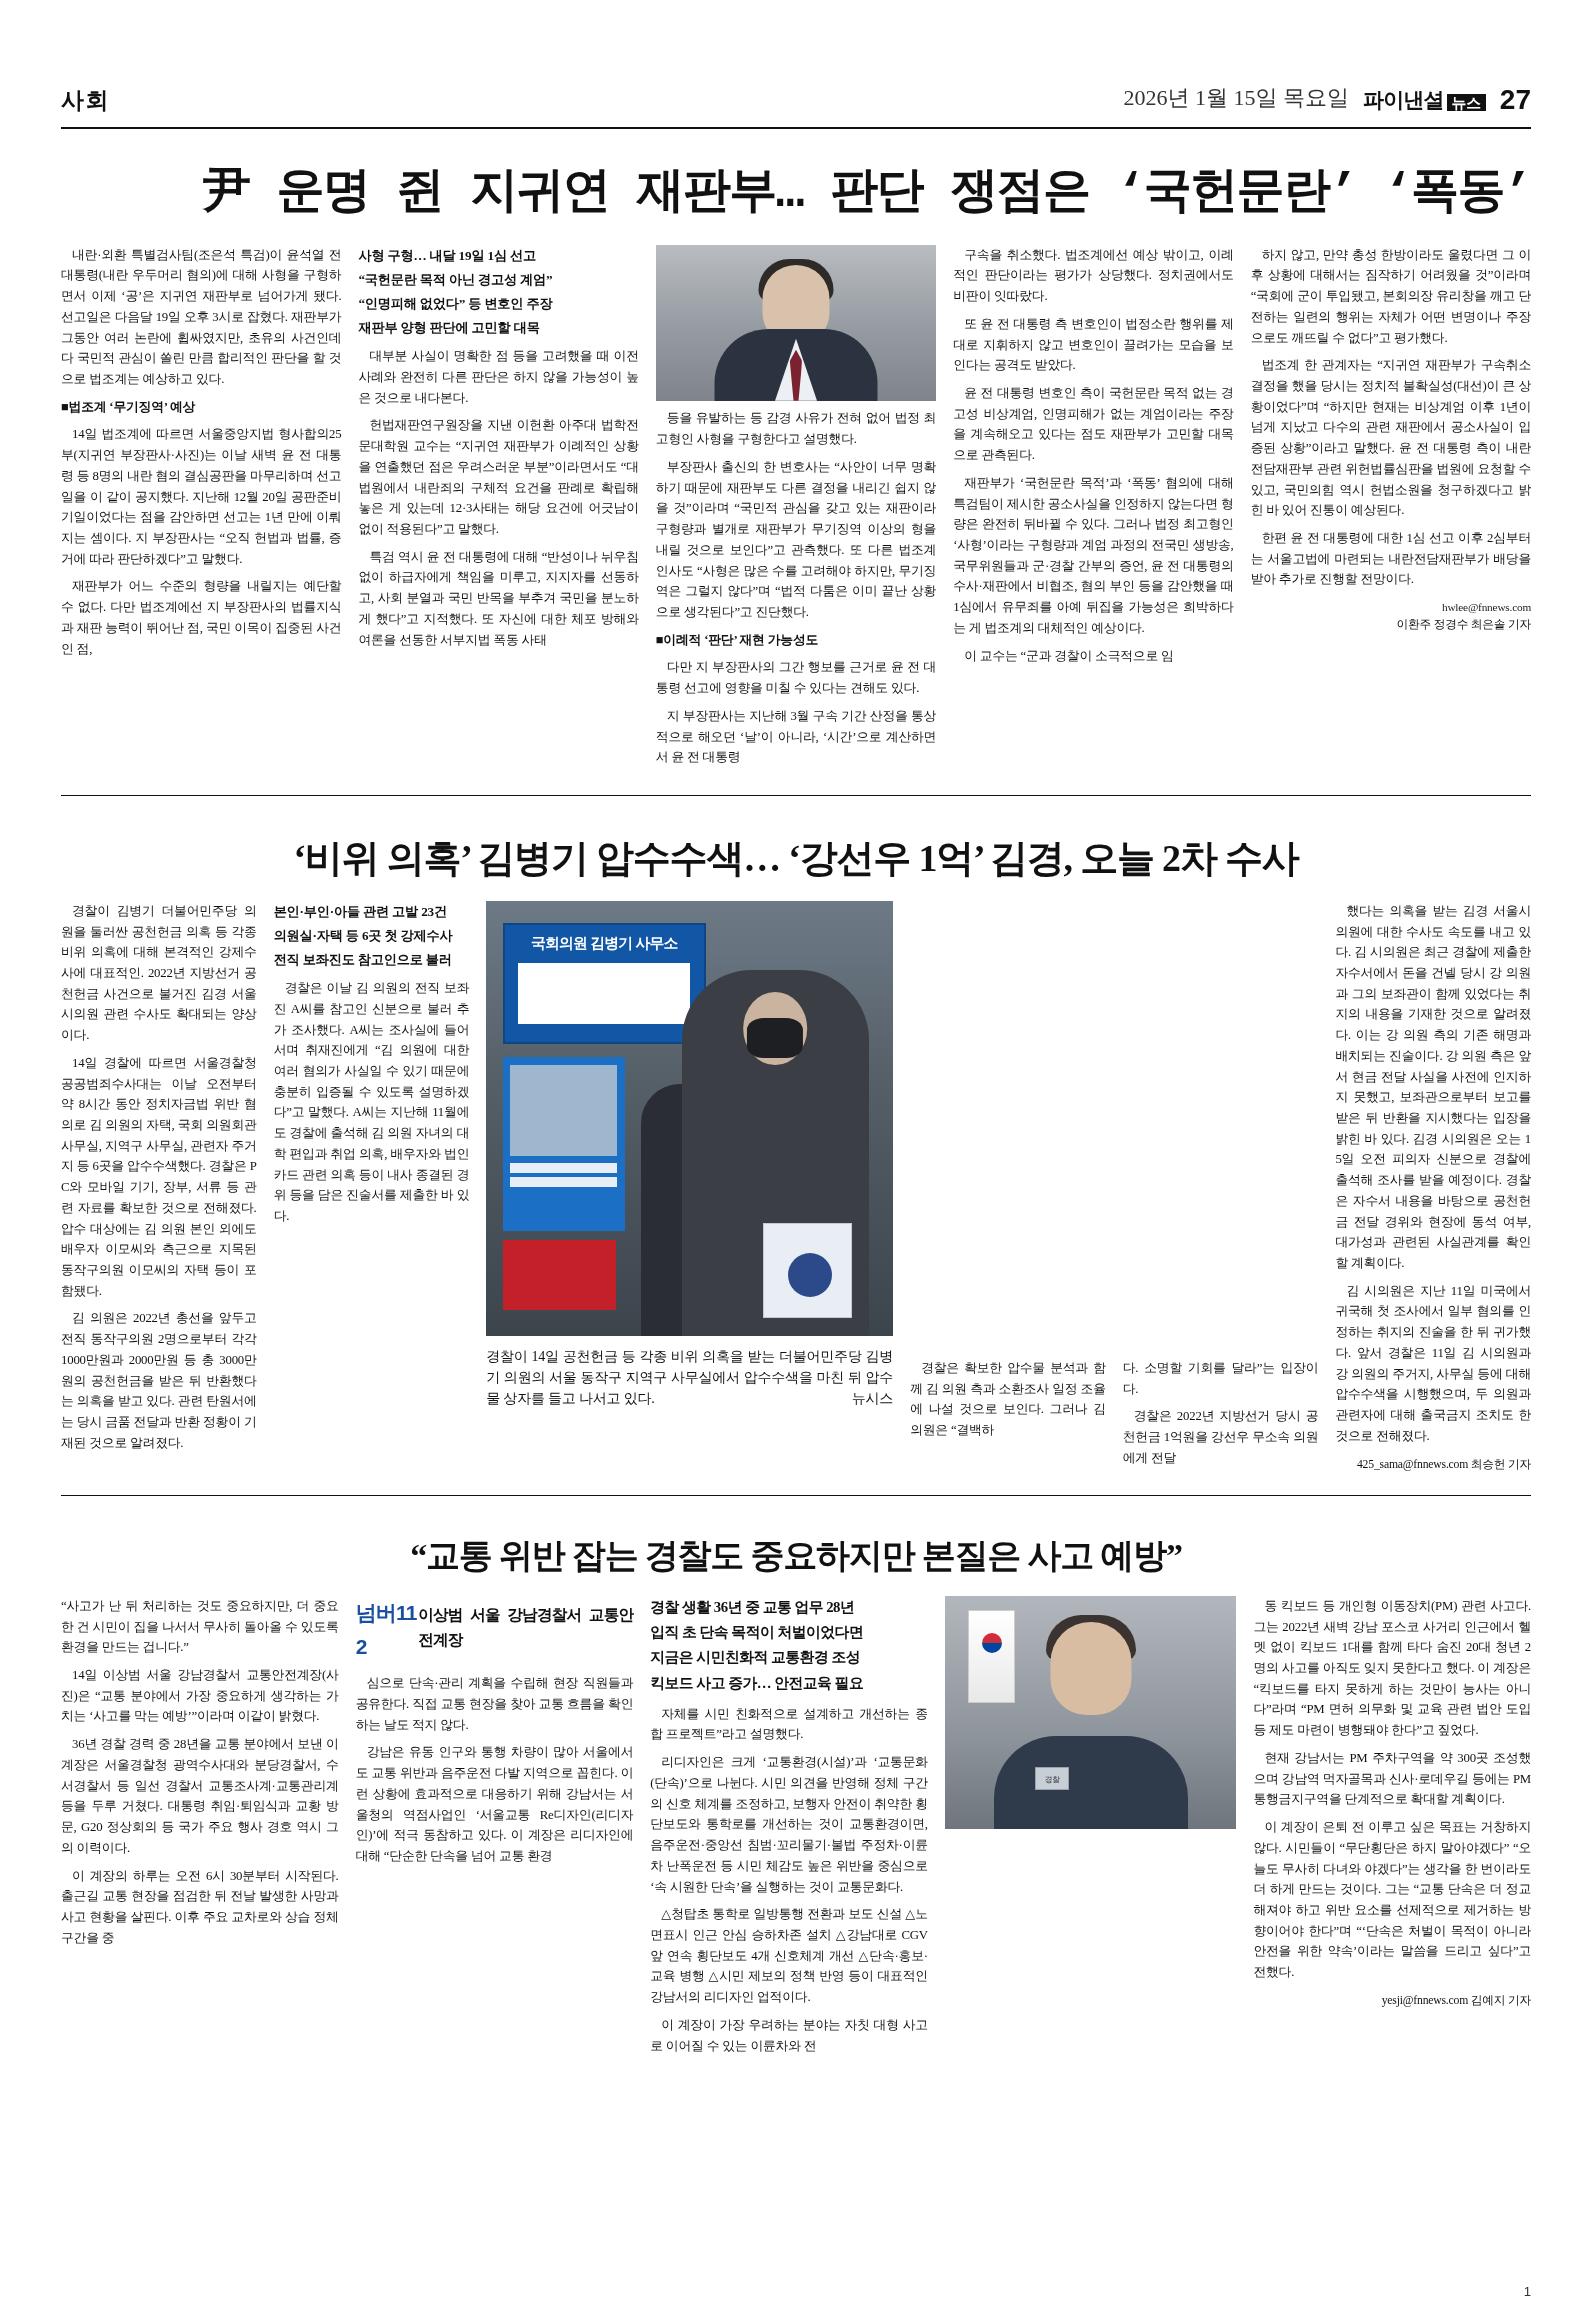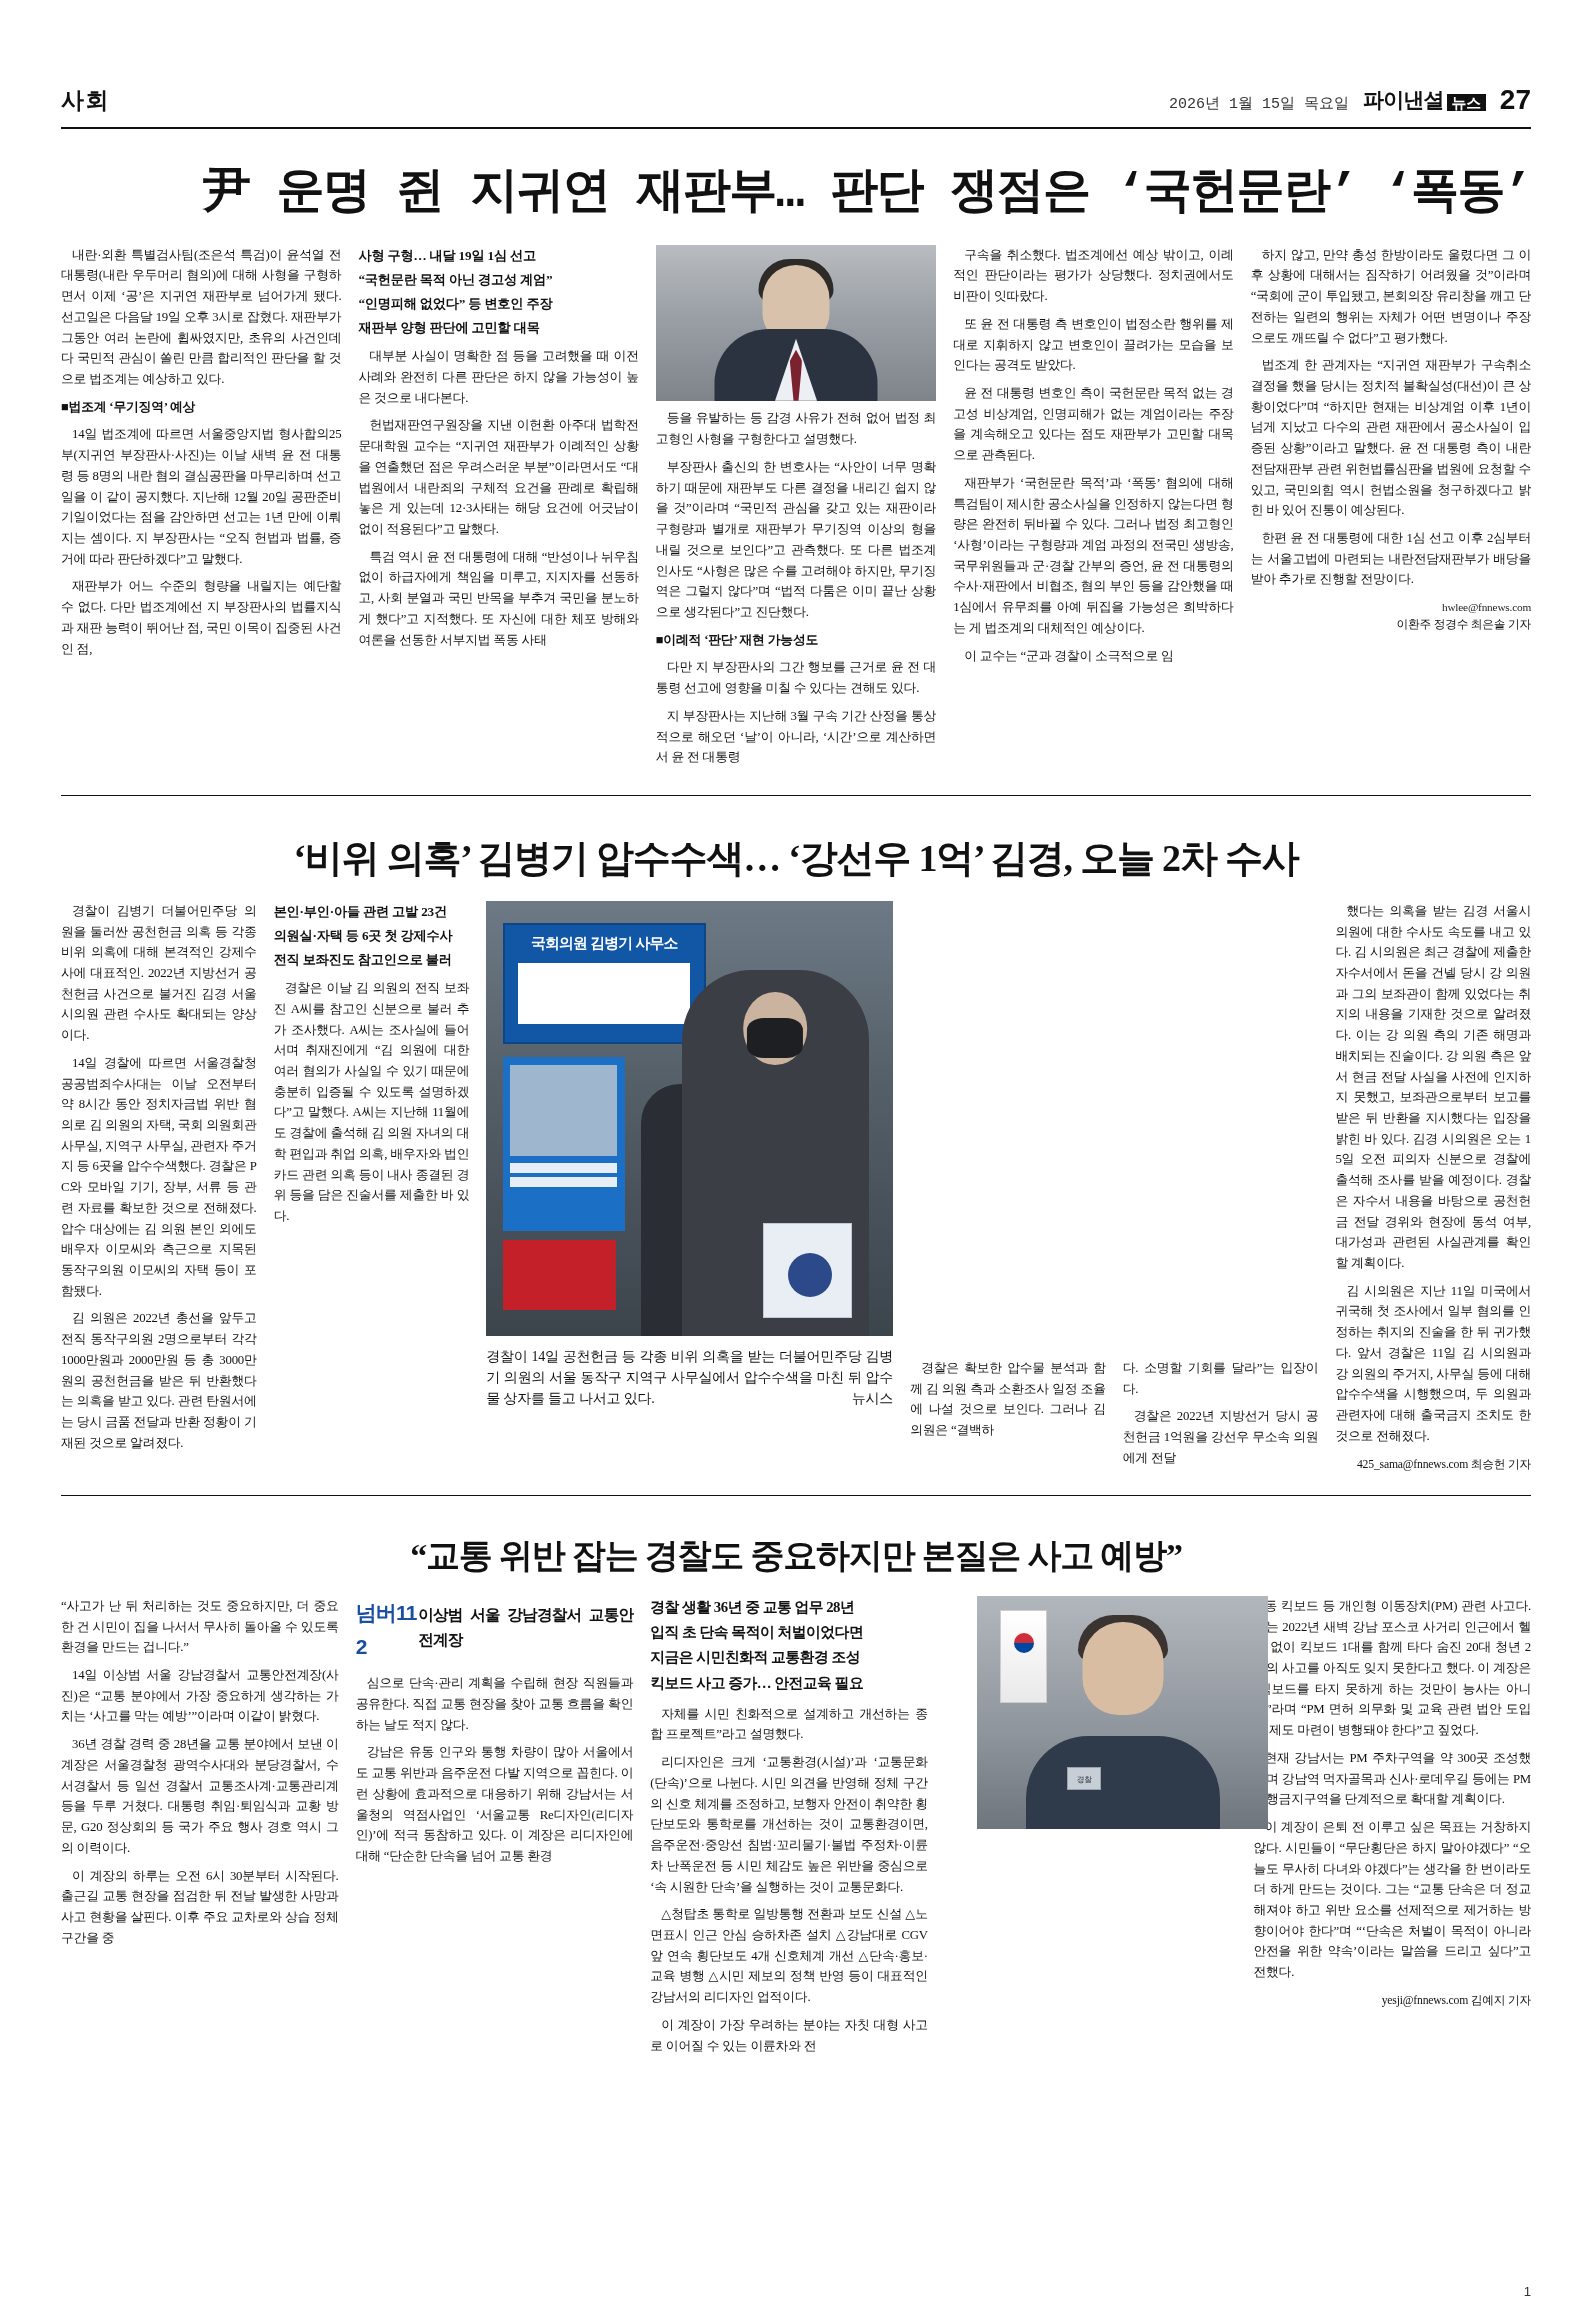--- a/index.html
+++ b/index.html
@@ -29,22 +29,22 @@
     font-family: "Liberation Sans", sans-serif;
     font-weight: bold;
     font-size: 23px;
     letter-spacing: 1.6px;
     margin-top: 38px;
   }
   .masthead-right {
     display: flex; align-items: flex-end; gap: 14px;
   }
   .mh-date {
-    font-family: Liberation Mono, monospace;
-    font-size: 15px;
+    font-family: Liberation Serif, serif;
+    font-size: 22px;
     color: #333;
     padding-bottom: 3.1px;
   }
   .mh-logo {
     font-family: "Liberation Sans", sans-serif;
     font-weight: bold;
     font-size: 21px;
     letter-spacing: -0.8px;
     color: #111;
     padding-bottom: 1.6px;
@@ -225,21 +225,21 @@
   .np-seal {
     position: absolute; right: 15%; bottom: 9%;
     width: 44px; height: 44px; border-radius: 50%;
     background: #2c4a8a;
   }
 
   
   .intv-photo {
     width: 100%; height: 233px;
     background: linear-gradient(180deg,#b2b7bd 0%, #8e949b 60%, #6e757c 100%);
-    position: relative; overflow: hidden; margin-left: 32px;
+    position: relative; overflow: hidden;
   }
   .intv-photo .flag {
     position: absolute; left: 8%; top: 6%;
     width: 47px; height: 93px;
     background: linear-gradient(180deg,#ffffff 0%, #e9e9e9 100%);
     border: 0.8px solid #ccc;
   }
   .intv-photo .flag .circ {
     position: absolute; left: 50%; top: 22px; transform: translateX(-50%);
     width: 20px; height: 20px; border-radius: 50%;

